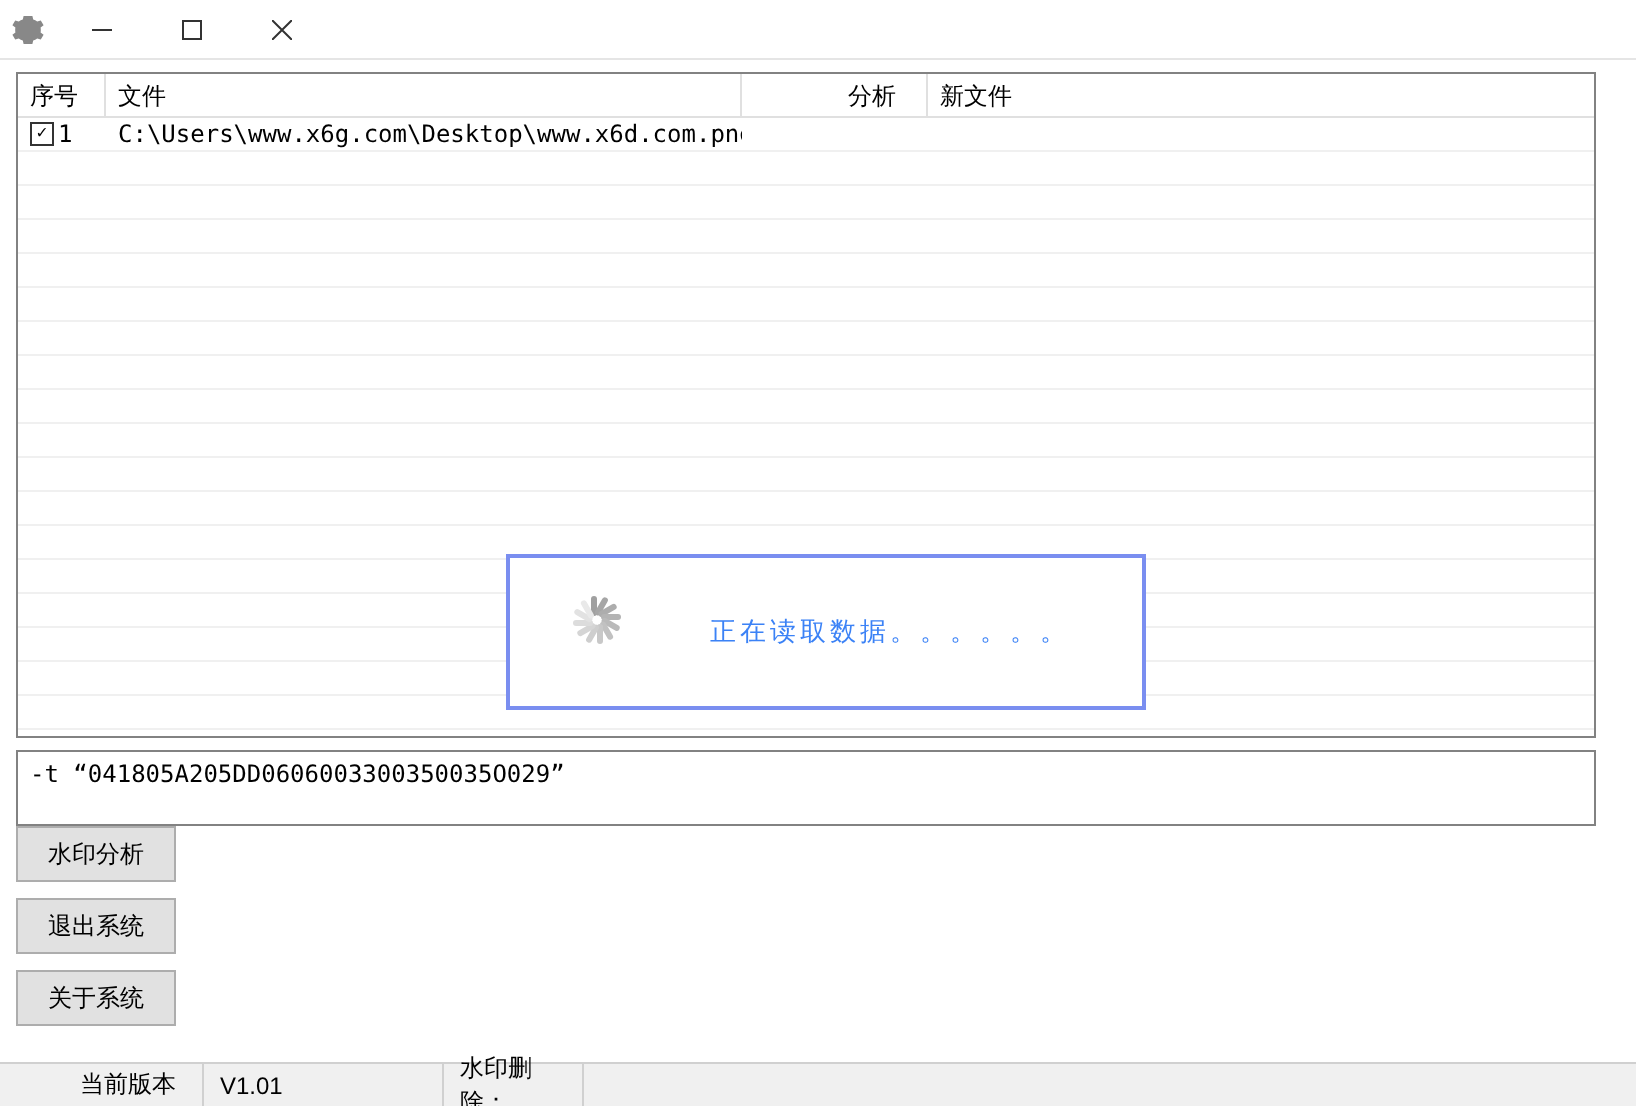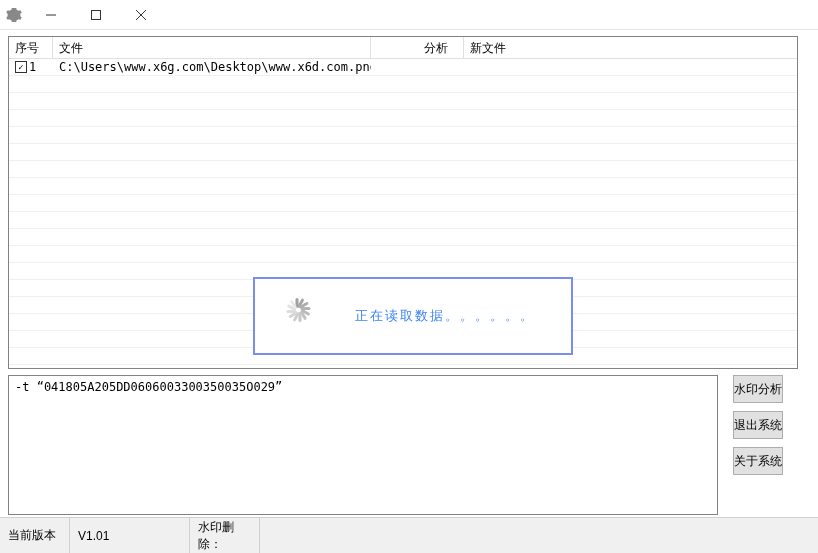--- a/index.html
+++ b/index.html
@@ -91,58 +91,59 @@
   align-items: center;
   justify-content: center;
   font-size: 9px;
   line-height: 1;
 }
 
 .bottom-row {
   display: flex;
   margin-top: 6px;
   gap: 0;
+  flex-direction: column;
 }
 .textarea {
   flex: 1;
   height: 140px;
   border: 1px solid #828282;
   background: #fff;
   padding: 4px 6px;
   font-family: "SimSun", monospace;
   font-size: 12px;
   resize: none;
   overflow: auto;
 }
 .btns {
   width: 80px;
   display: flex;
   flex-direction: column;
   gap: 8px;
-  align-items: center;
 }
 .btn {
   height: 28px;
   border: 1px solid #adadad;
   background: #e1e1e1;
   font-size: 12px;
   display: flex;
   align-items: center;
   justify-content: center;
   cursor: pointer;
 }
 
 .statusbar {
   position: absolute;
   left: 0; right: 0; bottom: 0;
-  height: 36px;
+  height: 22px;
   border-top: 1px solid #d0d0d0;
   background: #f0f0f0;
   display: flex;
   font-size: 12px;
+  padding-left: 32px;
 }
 .status-cell {
   padding: 0 8px;
   border-right: 1px solid #d0d0d0;
   height: 100%;
   display: flex;
   align-items: center;
 }
 .status-cell.label { width: 70px; }
 .status-cell.ver { width: 120px; }

